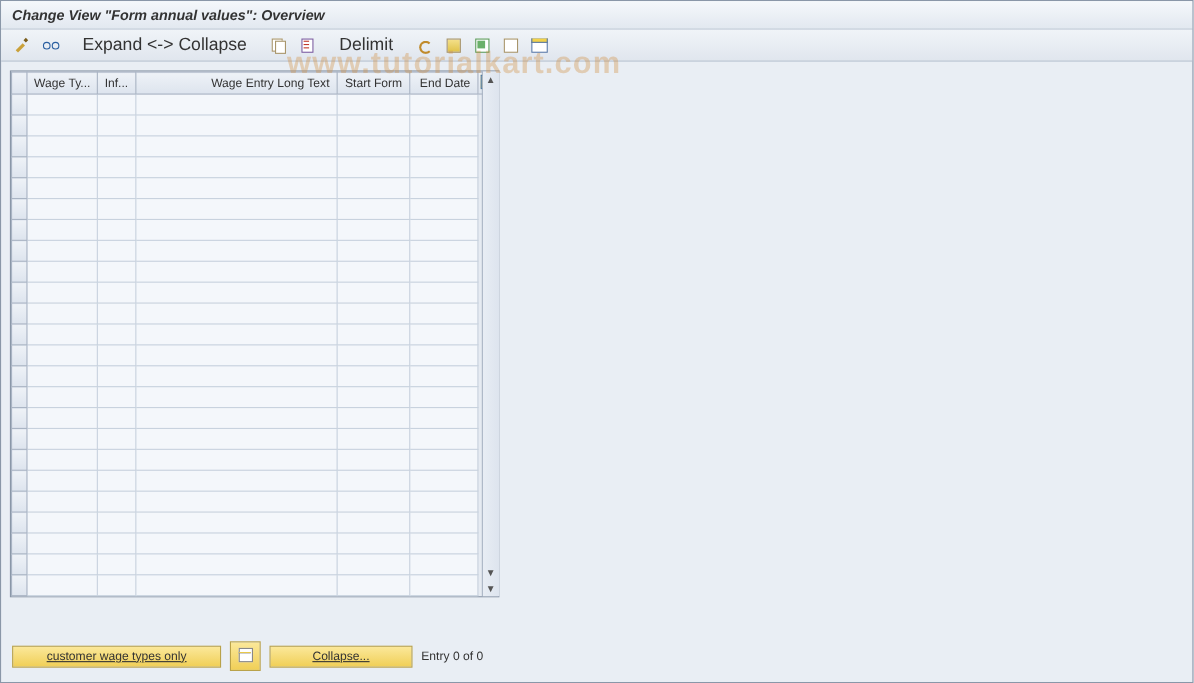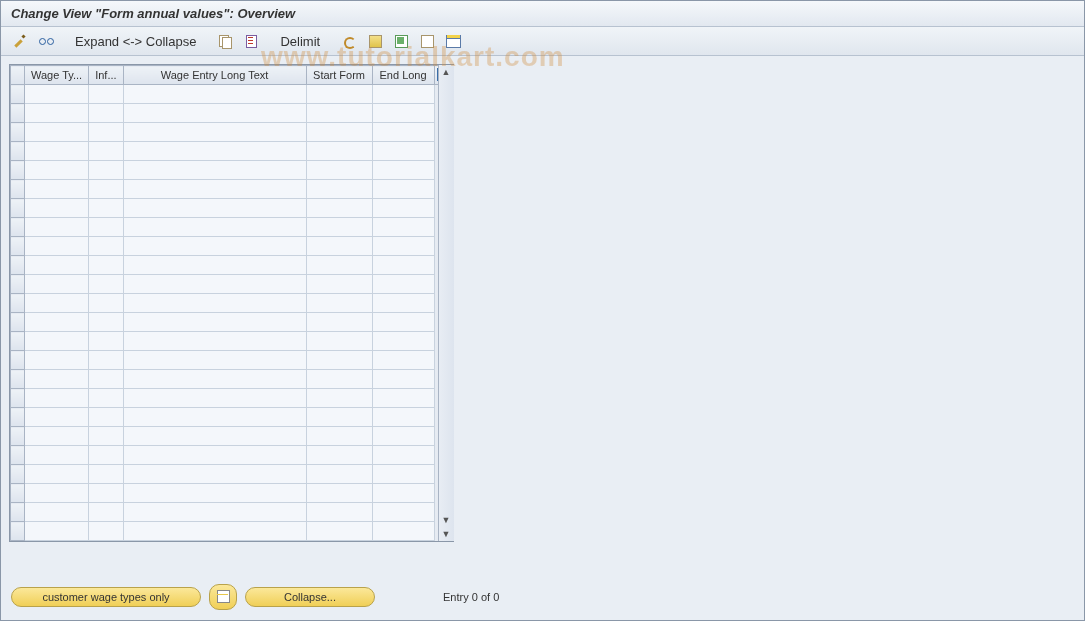--- a/index.html
+++ b/index.html
@@ -37,21 +37,21 @@
     align-items: center;
     justify-content: center;
     min-width: 20px;
     height: 20px;
     padding: 0 3px;
     border-radius: 3px;
     cursor: default;
   }
   .tb-text {
     padding: 0 6px;
-    font-size: 13px;
+    font-size: 16px;
     color: #333;
   }
   .tb-sep { width: 4px; }
 
   
   .ico { width: 16px; height: 16px; display: inline-block; position: relative; }
   .ico-pencil::before {
     content:""; position:absolute; left:2px; top:9px; width:9px; height:3px;
     background:#caa13a; transform:rotate(-45deg);
   }
@@ -142,21 +142,21 @@
   }
   .grid {
     border-collapse: collapse;
     font-size: 11px;
   }
   .grid th {
     background: linear-gradient(#eef2f7,#dde4ee);
     border: 1px solid #a9b4c4;
     color: #333;
     font-weight: normal;
-    text-align: center;
+    text-align: right;
     padding: 2px 6px;
     height: 19px;
     overflow: hidden;
     white-space: nowrap;
   }
   .grid td {
     border: 1px solid #c8d2de;
     background: #f4f7fb;
     height: 19px;
     padding: 0;
@@ -192,32 +192,32 @@
     position: absolute;
     left: 10px;
     bottom: 10px;
     display: flex;
     align-items: center;
     gap: 8px;
   }
   .sap-btn {
     background: linear-gradient(#fbe89a,#f0cf57);
     border: 1px solid #b9a24a;
-    border-radius: 10px;
+    border-radius: 0;
     padding: 3px 14px;
     font-size: 11px;
     color: #333;
     min-width: 150px;
     text-align: center;
+    text-decoration: underline;
   }
   .sap-btn.small { min-width: 24px; padding: 3px 5px; }
   .entry-text {
     font-size: 11px;
     color: #333;
-    margin-left: 60px;
   }
 
   
   .watermark {
     position: absolute;
     top: 40px;
     left: 260px;
     font-size: 28px;
     font-weight: bold;
     color: rgba(210,140,60,0.35);
@@ -273,21 +273,21 @@
 <div class="content">
   <div class="grid-wrap">
     <table class="grid" id="grid">
       <thead>
         <tr>
           <th class="rowh-header"></th>
           <th style="width:62px">Wage Ty...</th>
           <th style="width:30px">Inf...</th>
           <th style="width:183px">Wage Entry Long Text</th>
           <th style="width:66px">Start Form</th>
-          <th style="width:62px">End Long</th>
+          <th style="width:62px">End Date</th>
           <th class="conf-header"><span class="ico ico-config" style="margin:0 auto"></span></th>
         </tr>
       </thead>
       <tbody id="grid-body">
           <tr>
             <td class="rowh"></td>
             <td></td>
             <td></td>
             <td></td>
             <td></td>

